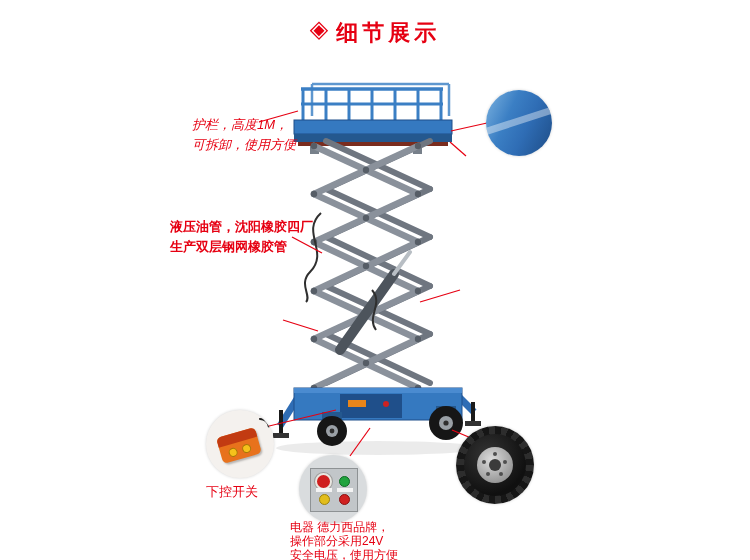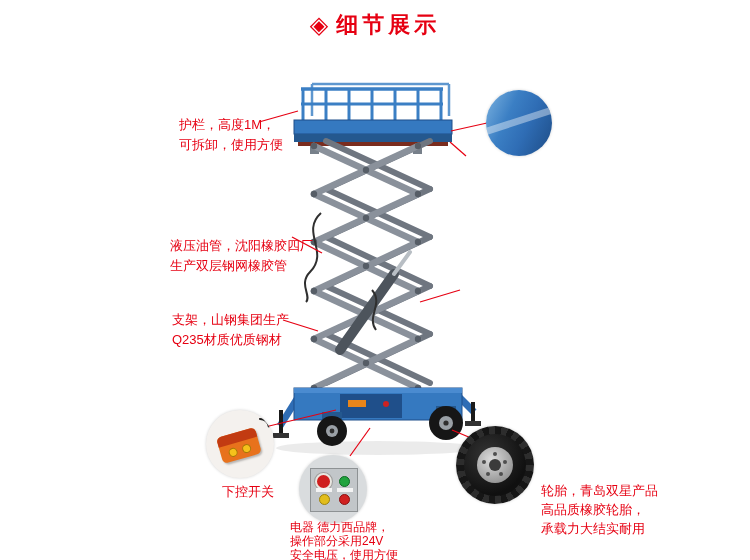--- a/index.html
+++ b/index.html
@@ -10,35 +10,35 @@
     overflow:hidden;
     font-family:"Liberation Sans", sans-serif;
   }
   
   .title-row{
     position:absolute;left:0;top:10px;width:750px;
     display:flex;justify-content:center;align-items:center;gap:8px;
     color:#e60012;
   }
   .diamond{font-size:24px;line-height:24px;}
-  .title-text{font-size:22px;font-weight:bold;letter-spacing:4px;}
+  .title-text{font-size:22px;font-weight:bold;letter-spacing:4px;margin-top:8px;}
   
   .note{
     position:absolute;
     color:#e60012;
     font-size:13px;
     line-height:20px;
     white-space:pre-line;
   }
-  .n-guardrail{left:179px;top:115px;}
+  .n-guardrail{left:192px;top:115px;font-style:italic;}
   .n-platform{left:464px;top:152px;}
-  .n-hydraulic{left:170px;top:236px;}
+  .n-hydraulic{left:170px;top:217px;font-weight:bold;}
   .n-support{left:172px;top:310px;}
   .n-axle{left:462px;top:275px;}
-  .n-downswitch{left:222px;top:482px;width:72px;text-align:left;}
+  .n-downswitch{left:196px;top:482px;width:72px;text-align:center;}
   .n-electric{left:290px;top:520px;font-size:12px;line-height:14px;}
   .n-tire{left:541px;top:481px;line-height:19px;}
   
   .illustration{position:absolute;left:0;top:0;}
   
   .callout{
     position:absolute;border-radius:50%;overflow:hidden;
     box-shadow:0 0 3px rgba(0,0,0,.18);
   }
   .circle-platform{
@@ -266,23 +266,18 @@
     <div class="bolt b3"></div>
     <div class="bolt b4"></div>
     <div class="bolt b5"></div>
     <div class="tire-center"></div>
   </div>
 
   <div class="note n-guardrail">护栏，高度1M，
 可拆卸，使用方便</div>
   <div class="note n-hydraulic">液压油管，沈阳橡胶四厂
 生产双层钢网橡胶管</div>
-  <div class="note n-support">支架，山钢集团生产
-Q235材质优质钢材</div>
   <div class="note n-downswitch">下控开关</div>
   <div class="note n-electric">电器 德力西品牌，
 操作部分采用24V
 安全电压，使用方便</div>
-  <div class="note n-tire">轮胎，青岛双星产品
-高品质橡胶轮胎，
-承载力大结实耐用</div>
 
 </div>
 
 </body></html>

